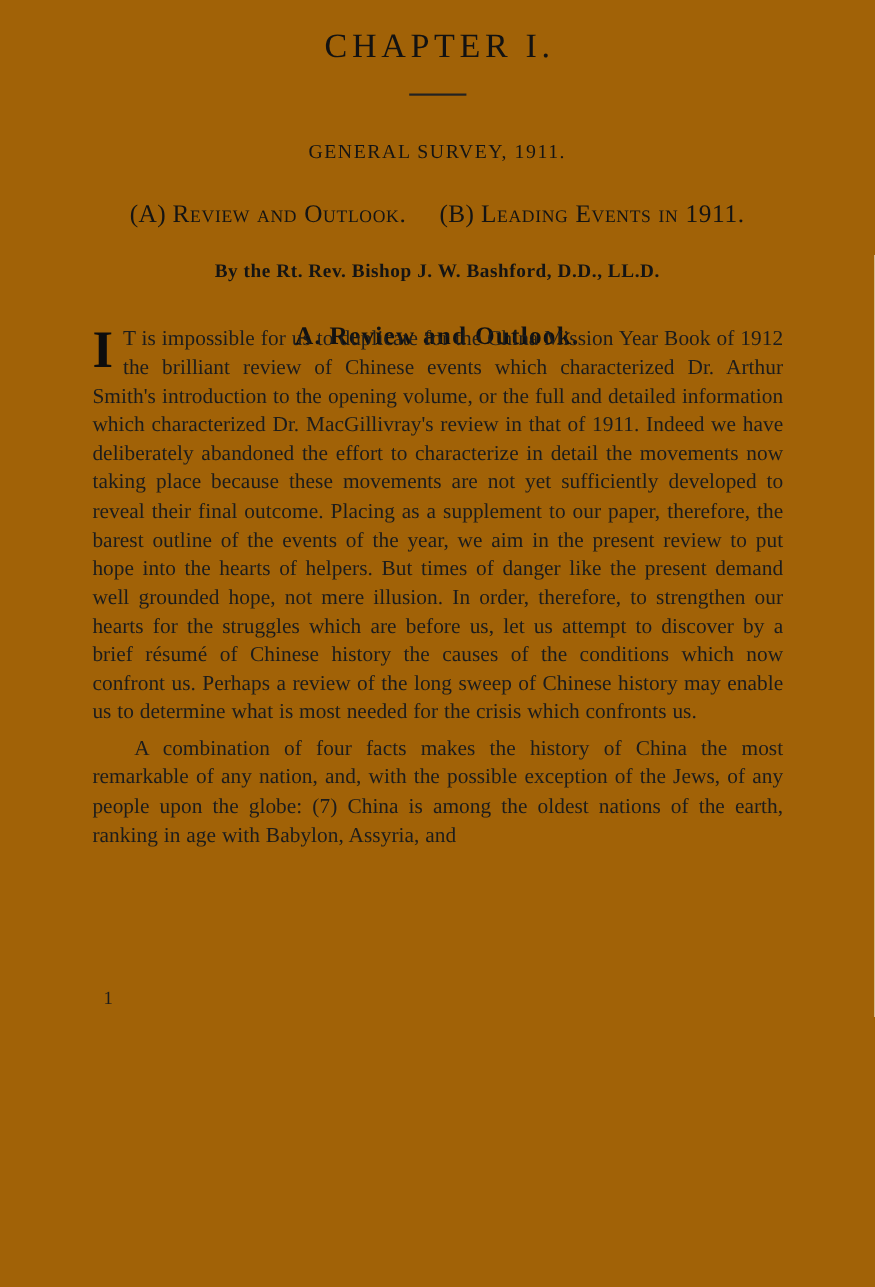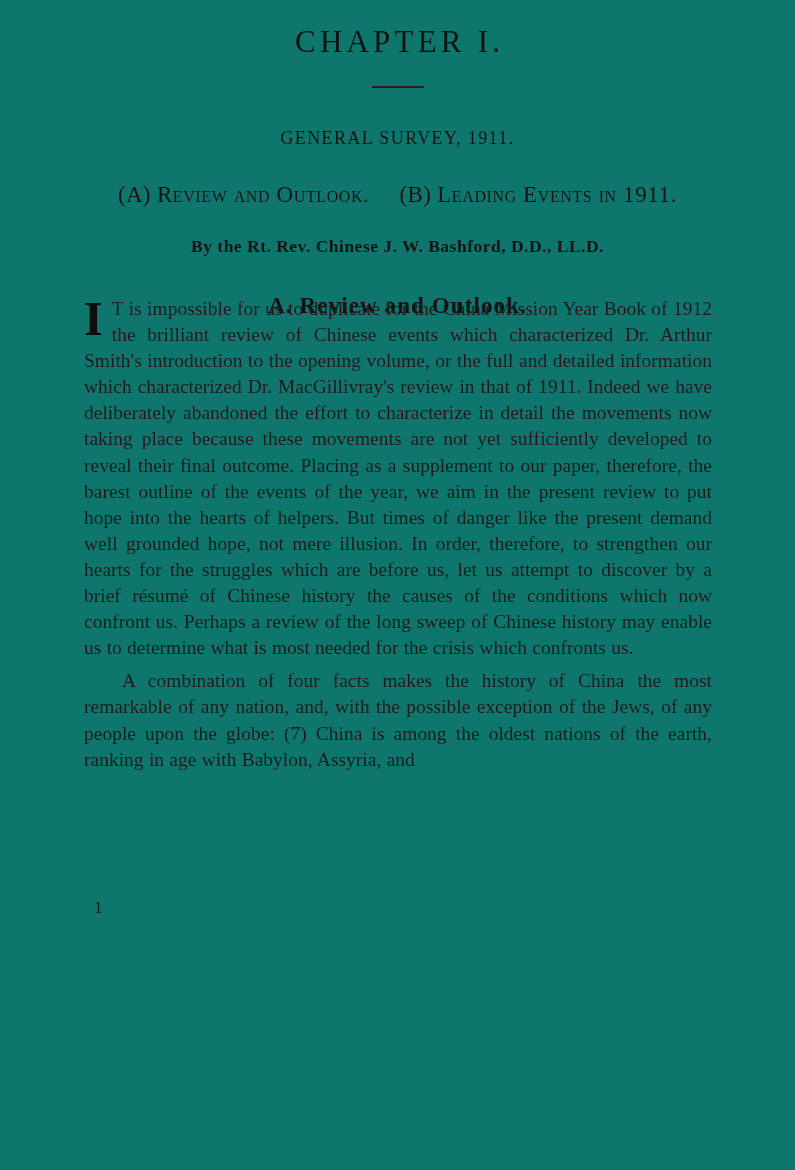--- a/index.html
+++ b/index.html
@@ -7,21 +7,21 @@
     margin: 0;
     padding: 0;
     background: #ffffff;
   }
 
   .page {
     position: relative;
     width: 795px;
     height: 1170px;
     margin: 0 auto;
-    background: #0f766e;
+    background: #a16207;
     overflow: hidden;
     font-family: "Liberation Serif", "DejaVu Serif", serif;
     color: #1a1a1a;
     -webkit-font-smoothing: antialiased;
   }
 
   
 
   .chapter-title {
     margin: 0;
@@ -160,21 +160,21 @@
   <h2 class="survey-line">GENERAL SURVEY, 1911.</h2>
 
   <p class="contents-line">
     <span>(A)</span>
     <span class="sc">Review and Outlook.</span>
     <span class="gap"></span>
     <span>(B)</span>
     <span class="sc">Leading Events in 1911.</span>
   </p>
 
-  <p class="byline">By the Rt. Rev. Chinese J. W. Bashford, D.D., LL.D.</p>
+  <p class="byline">By the Rt. Rev. Bishop J. W. Bashford, D.D., LL.D.</p>
 
   <h3 class="section-head">A.  Review and Outlook.</h3>
 
   <div class="body-block">
     <p class="para first">
       <span class="dropcap">I</span><span>T is impossible for us to duplicate for the China Mission Year Book of 1912 the brilliant review of Chinese events which characterized Dr. Arthur Smith's introduction to the opening volume, or the full and detailed information which characterized Dr. MacGillivray's review in that of 1911. Indeed we have deliberately abandoned the effort to characterize in detail the movements now taking place because these movements are not yet sufficiently developed to reveal their final outcome.   Placing as a supplement to our paper, therefore, the barest outline of the events of the year, we aim in the present review to put hope into the hearts of helpers.   But times of danger like the present demand well grounded hope, not mere illusion.   In order, therefore, to strengthen our hearts for the struggles which are before us, let us attempt to discover by a brief résumé of Chinese history the causes of the conditions which now confront us. Perhaps a review of the long sweep of Chinese history may enable us to determine what is most needed for the crisis which confronts us.</span>
     </p>
     <p class="para indented">A combination of four facts makes the history of China the most remarkable of any nation, and, with the possible exception of the Jews, of any people upon the globe:   (7) China is among the oldest nations of the earth, ranking in age with Babylon, Assyria, and</p>
   </div>
 

